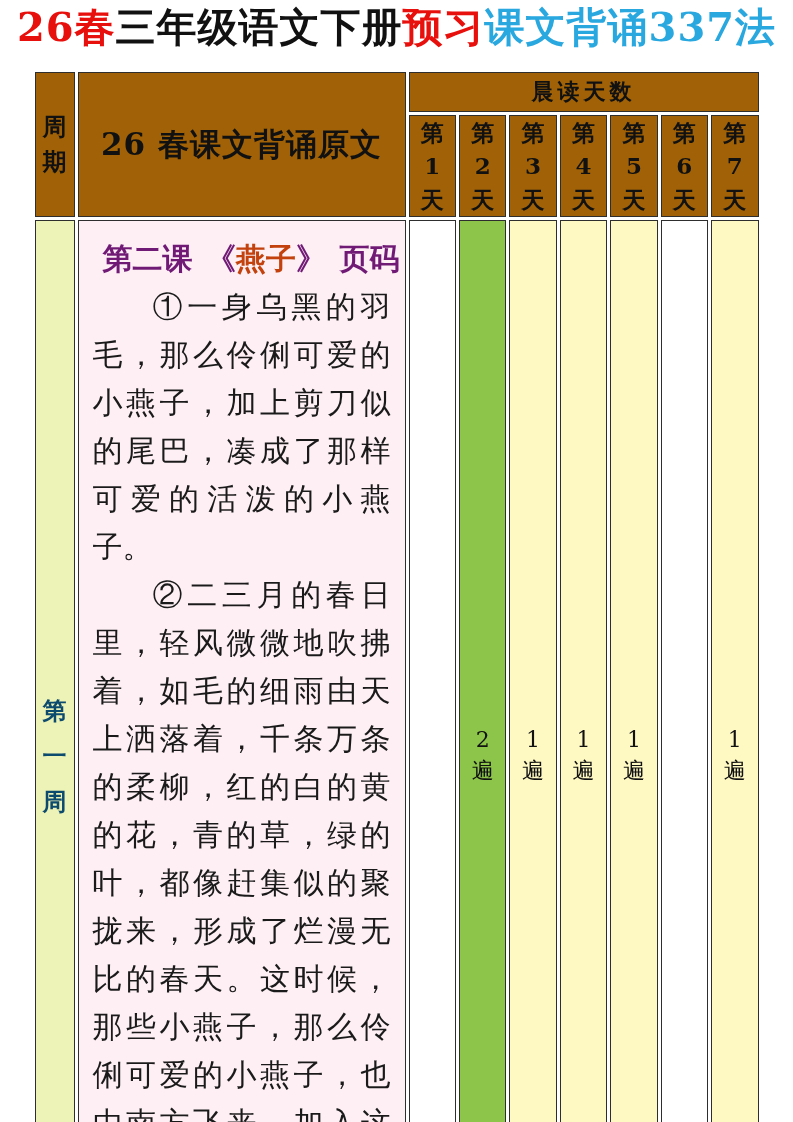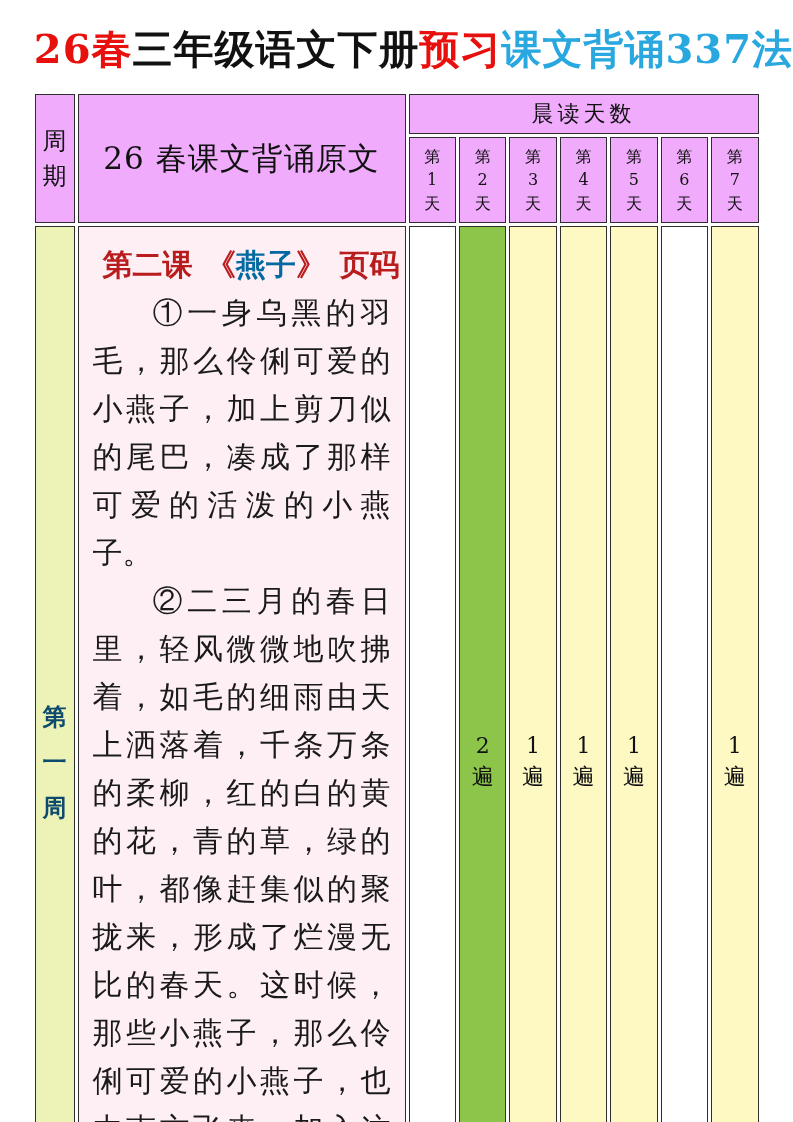--- a/index.html
+++ b/index.html
@@ -6,22 +6,21 @@
   html, body { background: #ffffff; }
   body { font-family: "DejaVu Serif", "Liberation Serif", serif; }
   .page {
     position: relative;
     width: 793px; height: 1122px;
     margin: 0 auto;
     background: #ffffff;
     overflow: hidden;
   }
   .title {
-    padding-top: 22px;
-    text-align: right;
+    text-align: center;
     font-size: 40px;
     font-weight: 700;
     letter-spacing: 1px;
     white-space: nowrap;
   }
   .t-red   { color: #e8100c; }
   .t-black { color: #111111; }
   .t-blue  { color: #29a8e0; }
 
   table.sheet {
@@ -34,23 +33,23 @@
   table.sheet td {
     border: 1px solid #2e2e2e;
     text-align: center;
     vertical-align: middle;
     overflow: hidden;
   }
   td.week-col { width: 40px; }
   td.text-col { width: 328px; }
   td.day-col  { width: 40px; }
 
-  .hdr { background: #f0abfc; color: #111; font-weight: 400; margin-top: 16px; }
+  .hdr { background: #a16207; color: #111; font-weight: 700; margin-top: 16px; }
   .days-hdr { height: 40px; font-size: 22px; letter-spacing: 4px; }
-  .day-hdr  { height: 86px; font-size: 16px; }
+  .day-hdr  { height: 86px; font-size: 23px; }
   .text-hdr { font-size: 31px; letter-spacing: 1px; }
   .week-hdr { font-size: 24px; }
 
   .vstack {
     display: inline-block;
     width: 1.08em;
     word-break: break-all;
     line-height: 1.45;
   }
 
@@ -64,22 +63,22 @@
     text-align: left !important;
     padding: 14px 14px 0 14px;
   }
   .lesson-heading {
     font-size: 30px;
     font-weight: 700;
     line-height: 48px;
     padding-left: 10px;
     white-space: nowrap;
   }
-  .lh-blue { color: #b91c1c; }
-  .lh-red  { color: #0369a1; }
+  .lh-blue { color: #701a75; }
+  .lh-red  { color: #c2410c; }
   .lesson-heading .gap { margin-left: 0.45em; }
   .para {
     font-size: 30px;
     line-height: 48px;
     color: #1a1a1a;
     text-align: justify;
     text-indent: 2em;
   }
 
   .day-cell { background: #ffffff; font-size: 22px; color: #111; }

